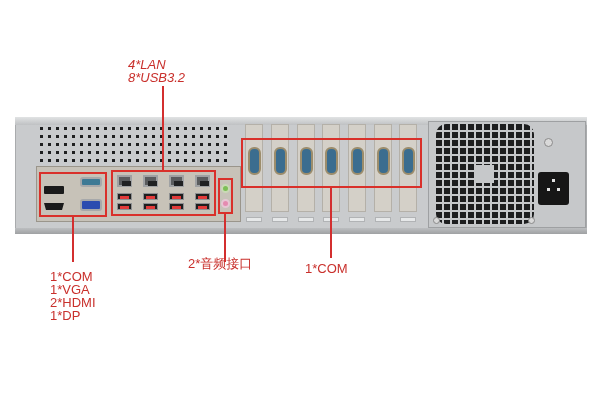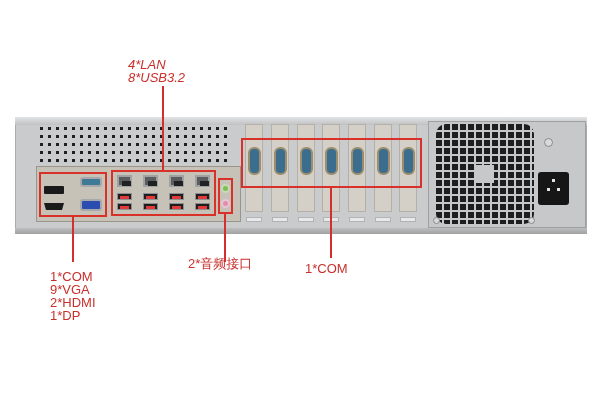--- a/index.html
+++ b/index.html
@@ -114,21 +114,21 @@
 <div class="abs redline" style="left:224px;top:214px;width:2px;height:48px;"></div>
 <div class="abs redline" style="left:330px;top:188px;width:2px;height:70px;"></div>
 
 <div class="abs label" style="left:128px;top:58px;font-style:italic;">
   <div>4*LAN</div>
   <div>8*USB3.2</div>
 </div>
 
 <div class="abs label" style="left:50px;top:270px;">
   <div>1*COM</div>
-  <div>9*VGA</div>
+  <div>1*VGA</div>
   <div>2*HDMI</div>
   <div>1*DP</div>
 </div>
 
 <div class="abs label" style="left:188px;top:257px;">
   <div>2*音频接口</div>
 </div>
 
 <div class="abs label" style="left:305px;top:262px;">
   <div>1*COM</div>

